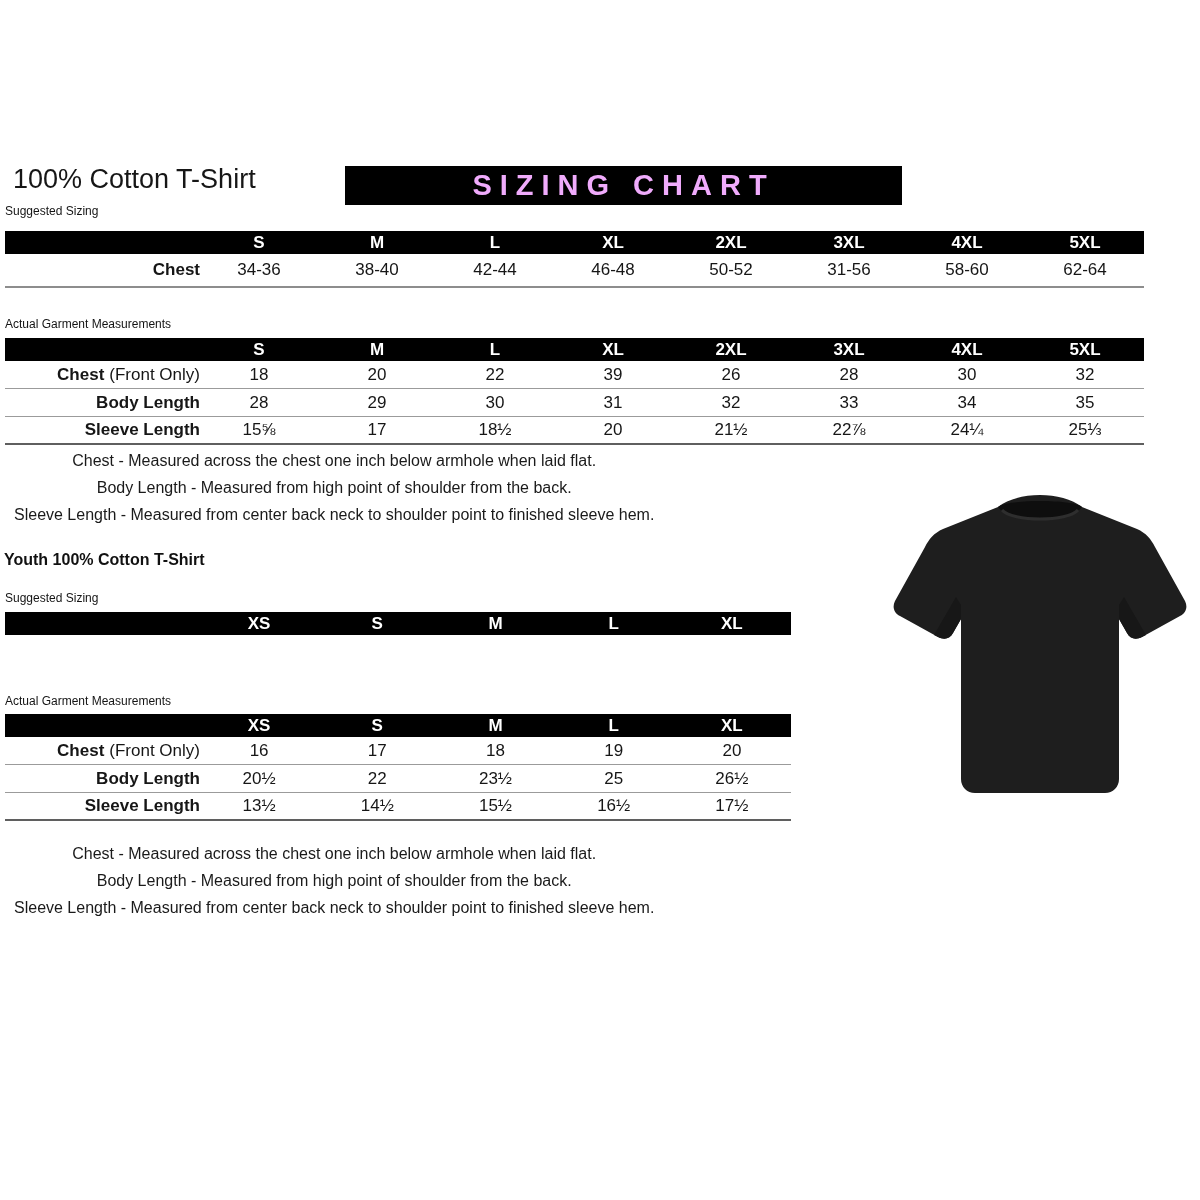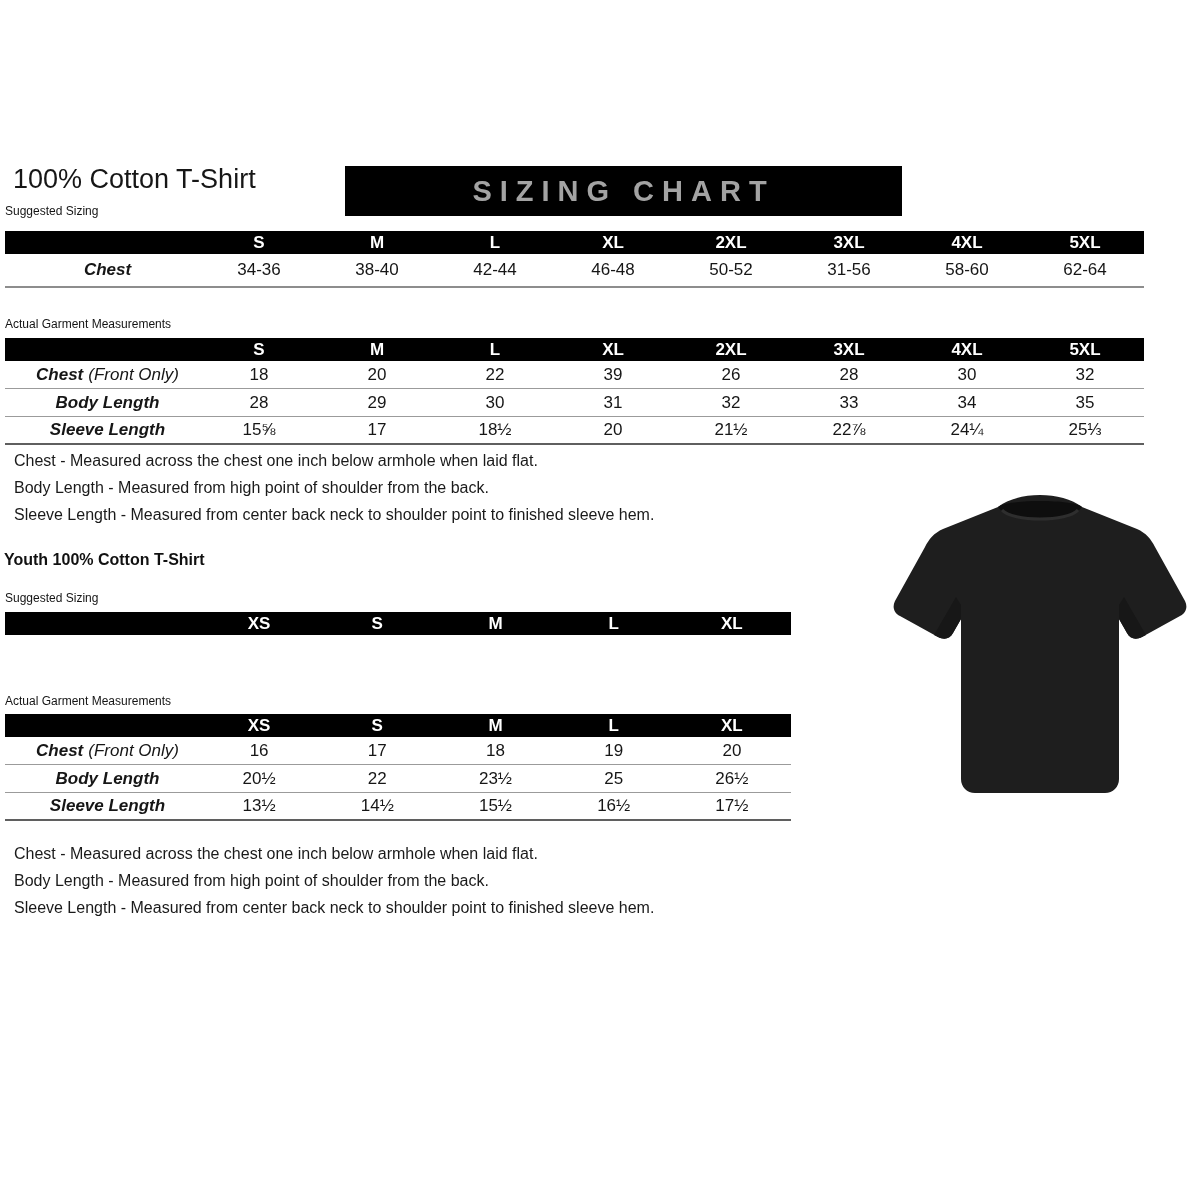--- a/index.html
+++ b/index.html
@@ -1,23 +1,23 @@
 <!DOCTYPE html>
 <html><head>
 <meta charset="utf-8">
 <style>
   * { margin:0; padding:0; box-sizing:border-box; }
   html,body { width:1200px; height:1200px; background:#ffffff; overflow:hidden; }
   body { font-family:"Liberation Sans", sans-serif; color:#111; position:relative; }
 
-  .abs { position:absolute; }
+  .abs { position:absolute;text-align:center; }
 
   .page-title { left:13px; top:164px; font-size:27px; color:#161616; }
-  .banner { left:345px; top:166px; width:557px; height:50px; background:#000;
-            color:#a3a3a3; display:flex; align-items:center; justify-content:center;
+  .banner { left:345px; top:166px; width:557px; height:39px; background:#000;
+            color:#f0abfc; display:flex; align-items:center; justify-content:center;
             font-size:29px; font-weight:bold; letter-spacing:8px; }
 
   .sec-label { font-size:12px; color:#141414; }
   .lbl-adult-sug { left:5px; top:204px; }
   .lbl-adult-act { left:5px; top:317px; }
   .lbl-youth-sug { left:5px; top:591px; }
   .lbl-youth-act { left:5px; top:694px; }
 
   .youth-title { left:4px; top:551px; font-size:16px; font-weight:bold; color:#111; }
 
@@ -35,21 +35,21 @@
   .youth .thead, .youth .trow { grid-template-columns:195px repeat(5, 1fr); }
 
   .h34 { height:34px; }
   .h32 { height:32px; }
   .h28 { height:28px; }
   .end-sug { border-bottom:2px solid #8d8d8d; }
   .end-act { border-bottom:2px solid #5f5f5f; }
 
   .hc { text-align:center; }
   .tc { text-align:center; }
-  .rl { padding-left:10px; text-align:center; font-weight:bold; white-space:nowrap;font-style:italic; }
+  .rl { padding-left:10px; text-align:right; font-weight:bold; white-space:nowrap; }
   .rl .sfx { font-weight:normal; margin-left:5px; }
 
   .notes { font-size:16px; color:#1a1a1a; }
   .notes p { margin-bottom:10px; height:17px; }
   .notes-adult { left:14px; top:452px; }
   .notes-youth { left:14px; top:845px; }
 
   .tshirt-wrap { left:890px; top:477px; width:300px; height:332px; }
 </style>
 </head>

